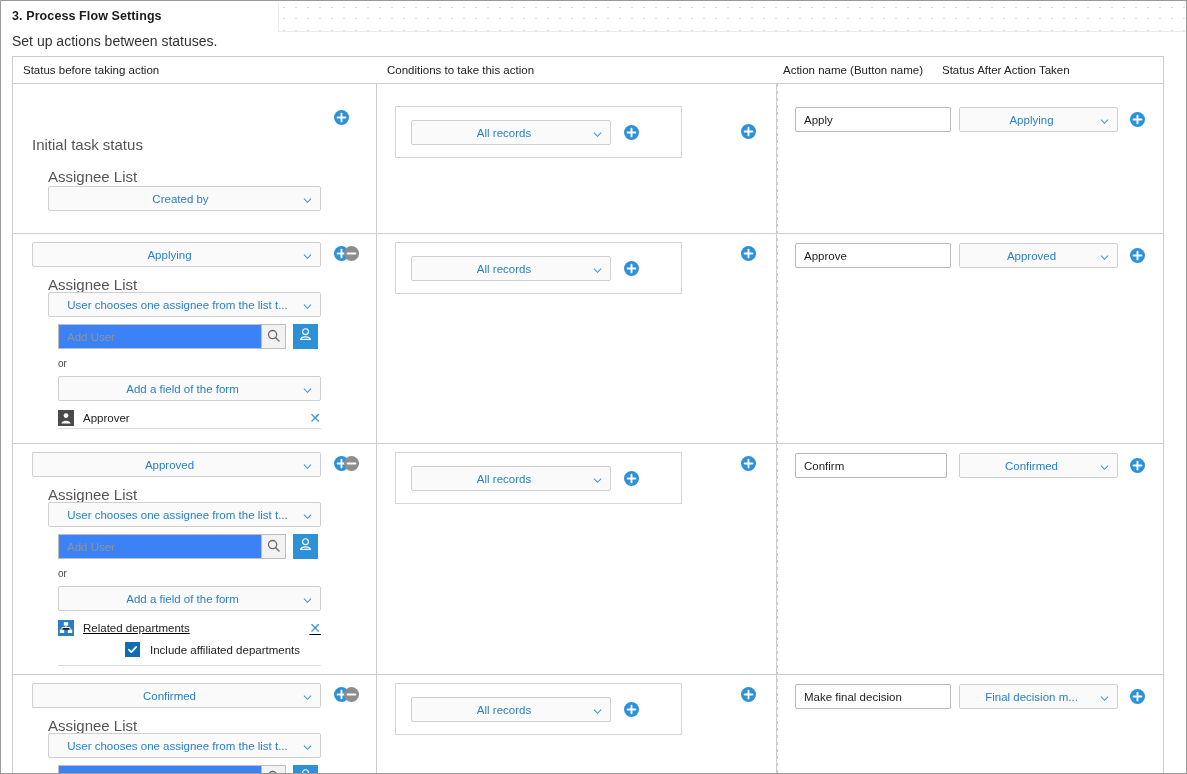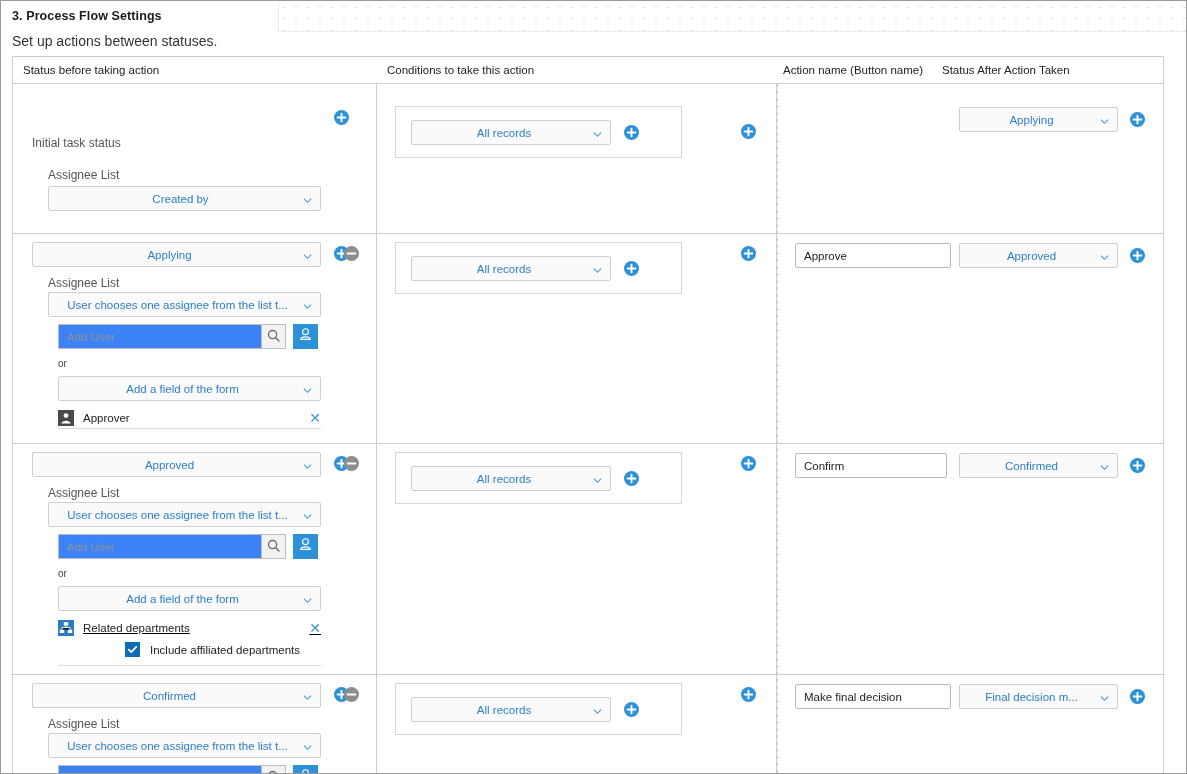--- a/index.html
+++ b/index.html
@@ -112,21 +112,21 @@
   .sel.disabled { background: #dcdcdc; border-color: #c6c6c6; color: #8c8c8c; }
   .sel.leftish { justify-content: flex-start; padding-left: 16px; }
   .chev {
     position: absolute; right: 8px; top: 50%;
     margin-top: -3px;
     width: 9px; height: 9px;
   }
   .chev svg { display: block; }
 
   .caption {
-    font-size: 12px; color: #555;
+    font-size: 15px; color: #555;
   }
 
   .circbtn {
     position: absolute;
     width: 15px; height: 15px; border-radius: 50%;
     cursor: pointer;
   }
   .circbtn svg { display: block; }
 
   .txtinput {
@@ -265,20 +265,21 @@
         </div>
         <div class="circbtn" style="left:364px;top:40px;">
           <svg viewBox="0 0 15 15" width="15" height="15">
             <circle cx="7.5" cy="7.5" r="7.5" fill="#2d91d8"></circle>
             <path d="M7.5 3.6 V11.4 M3.6 7.5 H11.4" stroke="#fff" stroke-width="1.9" stroke-linecap="round"></path>
           </svg>
         </div>
       </div>
 
       <div class="cell c3">
+        <input class="txtinput" style="position: absolute; left: 18px; top: 23px; width: 156px;" value="Apply">
         <div class="sel" style="position:absolute;left:182px;top:23px;width:159px;">
           <span class="lbl">Applying</span>
           <span class="chev">
             <svg viewBox="0 0 10 10">
                 <path d="M1 3 L5 7 L9 3" fill="none" stroke="#3d96d4" stroke-width="1.2"></path>
               </svg>
           </span>
         </div>
         <div class="circbtn" style="left:353px;top:28px;">
           <svg viewBox="0 0 15 15" width="15" height="15">

